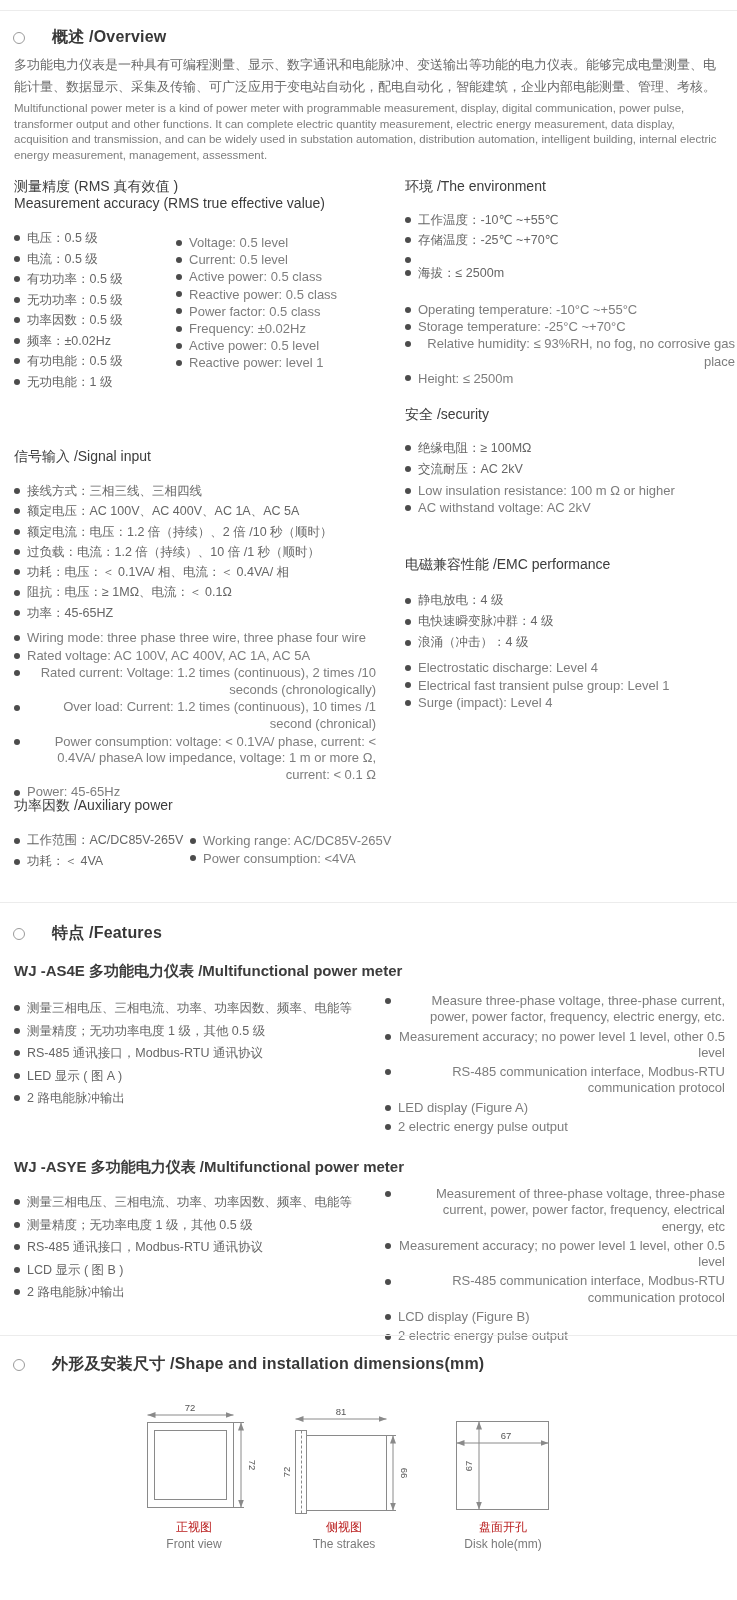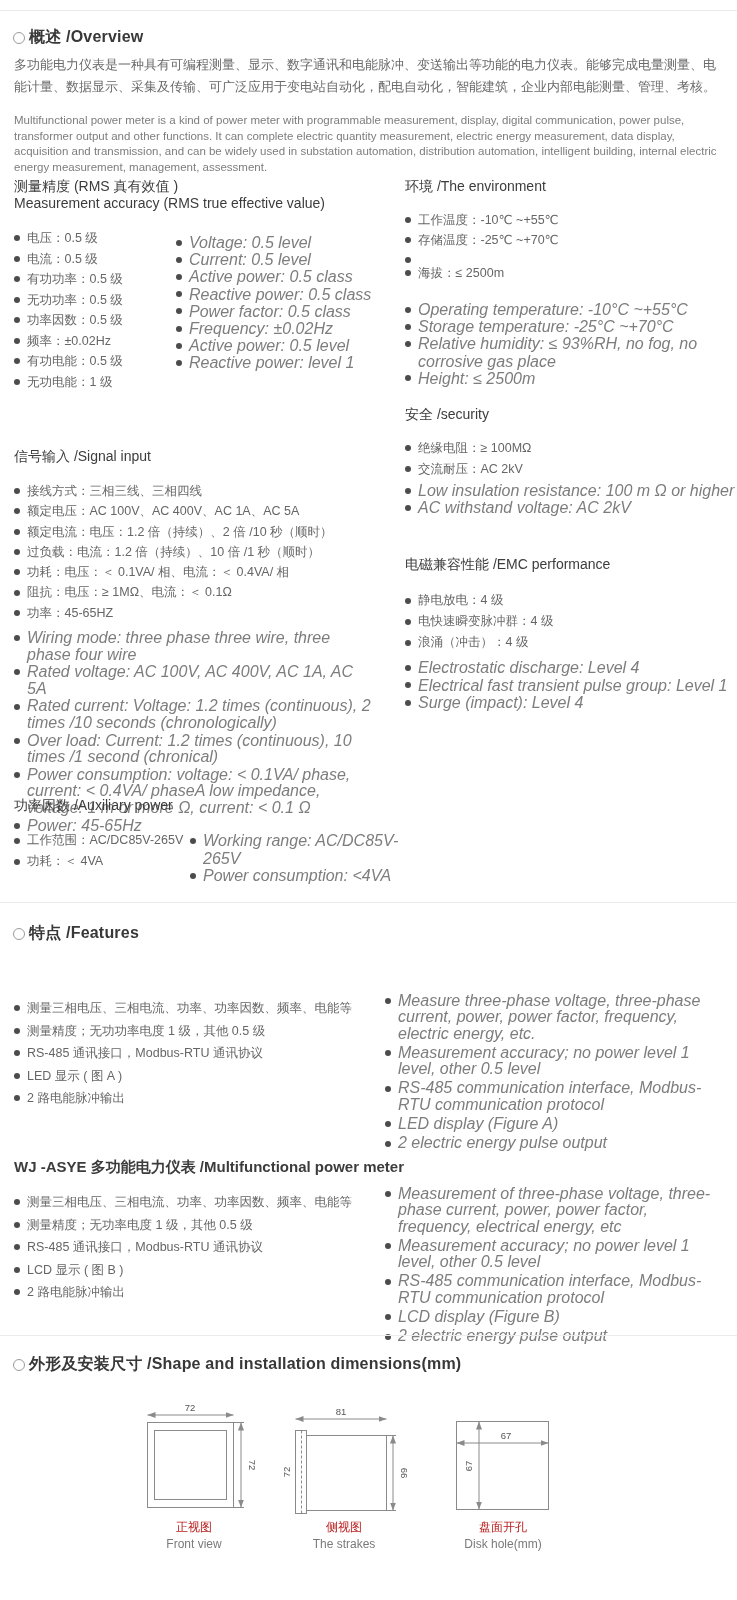--- a/index.html
+++ b/index.html
@@ -1,28 +1,28 @@
 <!DOCTYPE html>
 <html><head>
 <meta charset="utf-8">
 <style>
   html,body{margin:0;padding:0;background:#fff;}
   .page{position:relative;width:737px;height:1600px;background:#ffffff;overflow:hidden;
         font-family:"Liberation Sans","DejaVu Sans",sans-serif;}
   .hr{position:absolute;left:0;width:737px;height:1px;background:#ececec;}
-  .h1{position:absolute;left:13px;display:flex;align-items:center;gap:4px;
+  .h1{position:absolute;left:13px;display:flex;align-items:center;gap:27px;
       font-size:16px;font-weight:bold;color:#383838;letter-spacing:.2px;}
   .ring{width:12px;height:12px;border:1.5px solid #9b9b9b;border-radius:50%;box-sizing:border-box;}
   .h2{position:absolute;font-size:14px;font-weight:normal;color:#3c3c3c;line-height:17px;}
   .h3{position:absolute;font-size:15px;font-weight:bold;color:#3c3c3c;}
   .para-cn{position:absolute;left:14px;width:709px;font-size:13px;line-height:22px;color:#6a6a6a;font-family:Liberation Mono, monospace;}
-  .para-en{position:absolute;left:14px;width:712px;font-size:11.5px;line-height:15.5px;color:#7d7d7d;margin-top:12px;}
-  .list{position:absolute;}
+  .para-en{position:absolute;left:14px;width:712px;font-size:11.5px;line-height:15.5px;color:#7d7d7d;}
+  .list{position:absolute;text-align:right;}
   .cn{font-size:12.5px;color:#666666;}
-  .en{font-size:16px;color:#7d7d7d;font-style:italic;}
+  .en{font-size:13px;color:#7d7d7d;}
   .li{display:flex;align-items:flex-start;line-height:var(--lh,16px);margin-bottom:var(--gap,0px);}
   .dot{flex:0 0 auto;width:6px;height:6px;border-radius:50%;background:#4c4c4c;
        margin-right:7px;margin-top:calc((var(--lh,16px) - 6px)/2);}
   .caption{position:absolute;text-align:center;}
   .cap-cn{font-size:12px;color:#b91c1c;line-height:18px;}
   .cap-en{font-size:12px;color:#7a7a7a;line-height:16px;text-align:center;}
   svg{position:absolute;overflow:visible;}
   svg .ln{stroke:#8a8a8a;stroke-width:1;fill:none;}
   svg .dash{stroke:#8a8a8a;stroke-width:1;fill:none;stroke-dasharray:3,2;}
   svg text{fill:#555;font-size:9.5px;font-family:"Liberation Sans","DejaVu Sans",sans-serif;}
@@ -282,20 +282,21 @@
         <span>Power consumption: &lt;4VA</span>
       </div>
     </div>
 
   <div class="hr" style="top:902px"></div>
   <div class="h1" style="top:923px">
     <span class="ring"></span>
     <span>特点 /Features</span>
   </div>
 
+  <div class="h3" style="left:14px;top:962px">WJ -AS4E 多功能电力仪表 /Multifunctional power meter</div>
   <div class="list cn" style="left:14px;top:997px;width:362px;--lh:22.5px">
       <div class="li">
         <span class="dot"></span>
         <span>测量三相电压、三相电流、功率、功率因数、频率、电能等</span>
       </div>
       <div class="li">
         <span class="dot"></span>
         <span>测量精度；无功功率电度 1 级，其他 0.5 级</span>
       </div>
       <div class="li">

